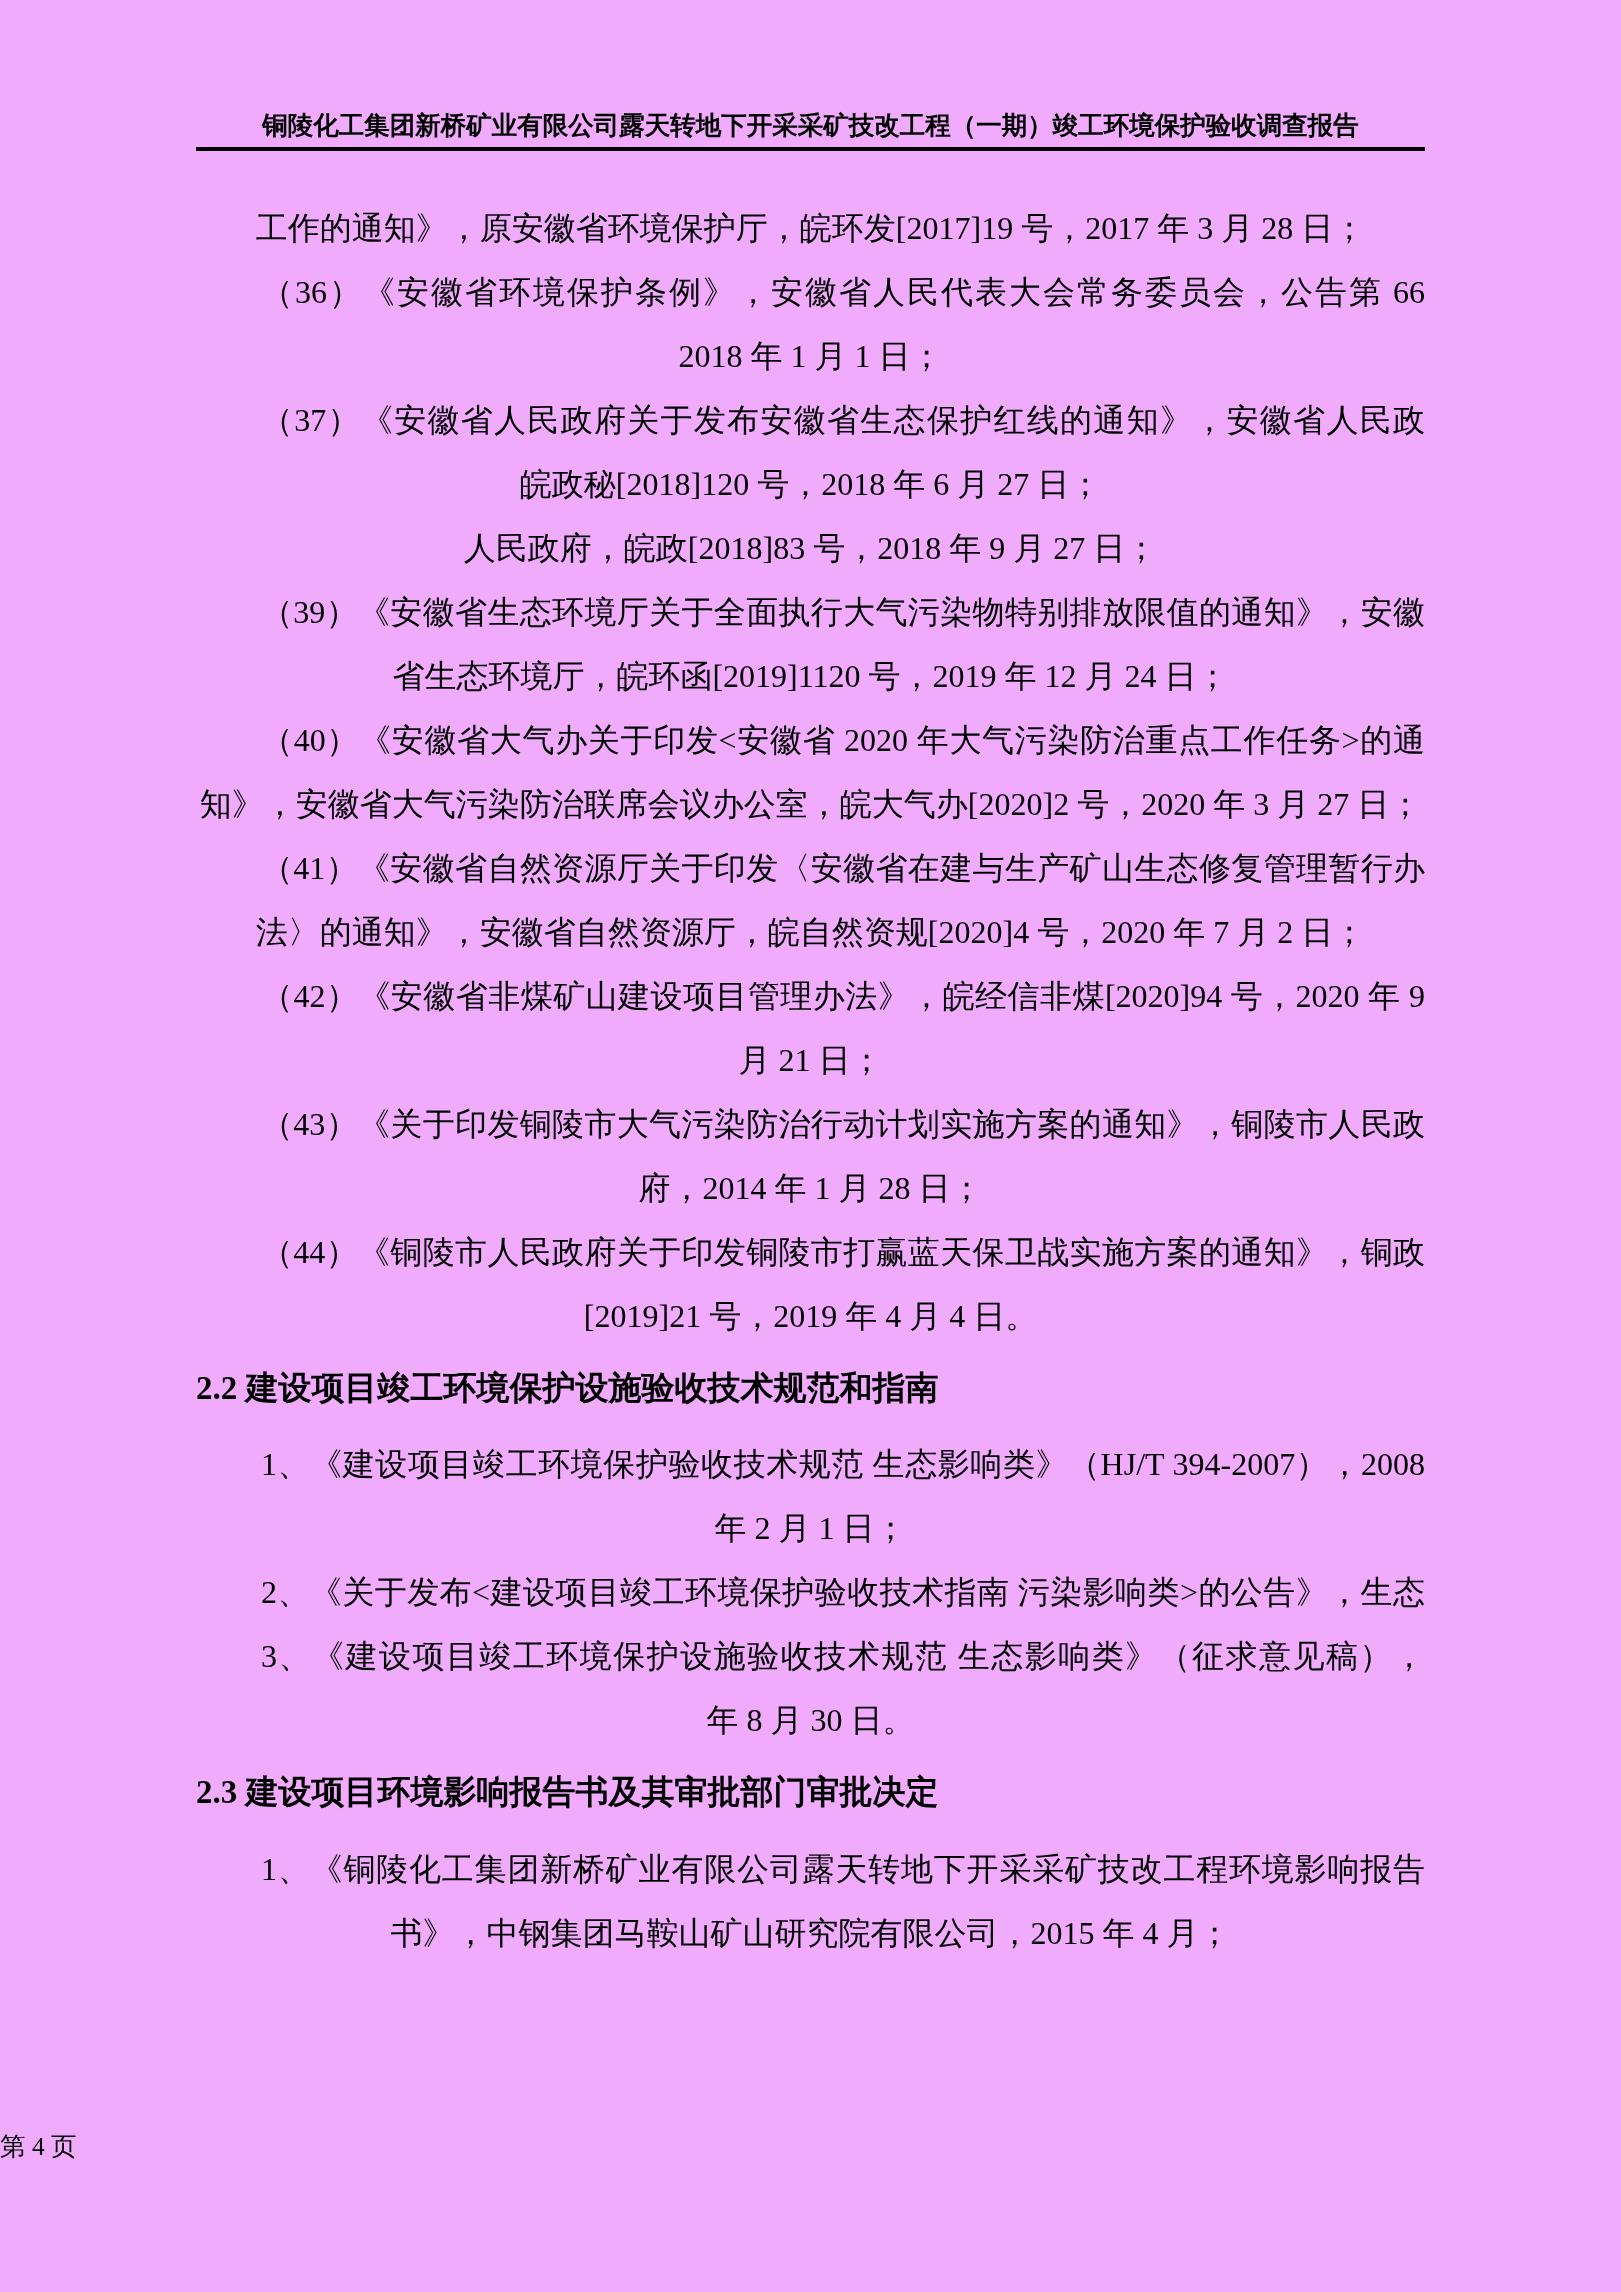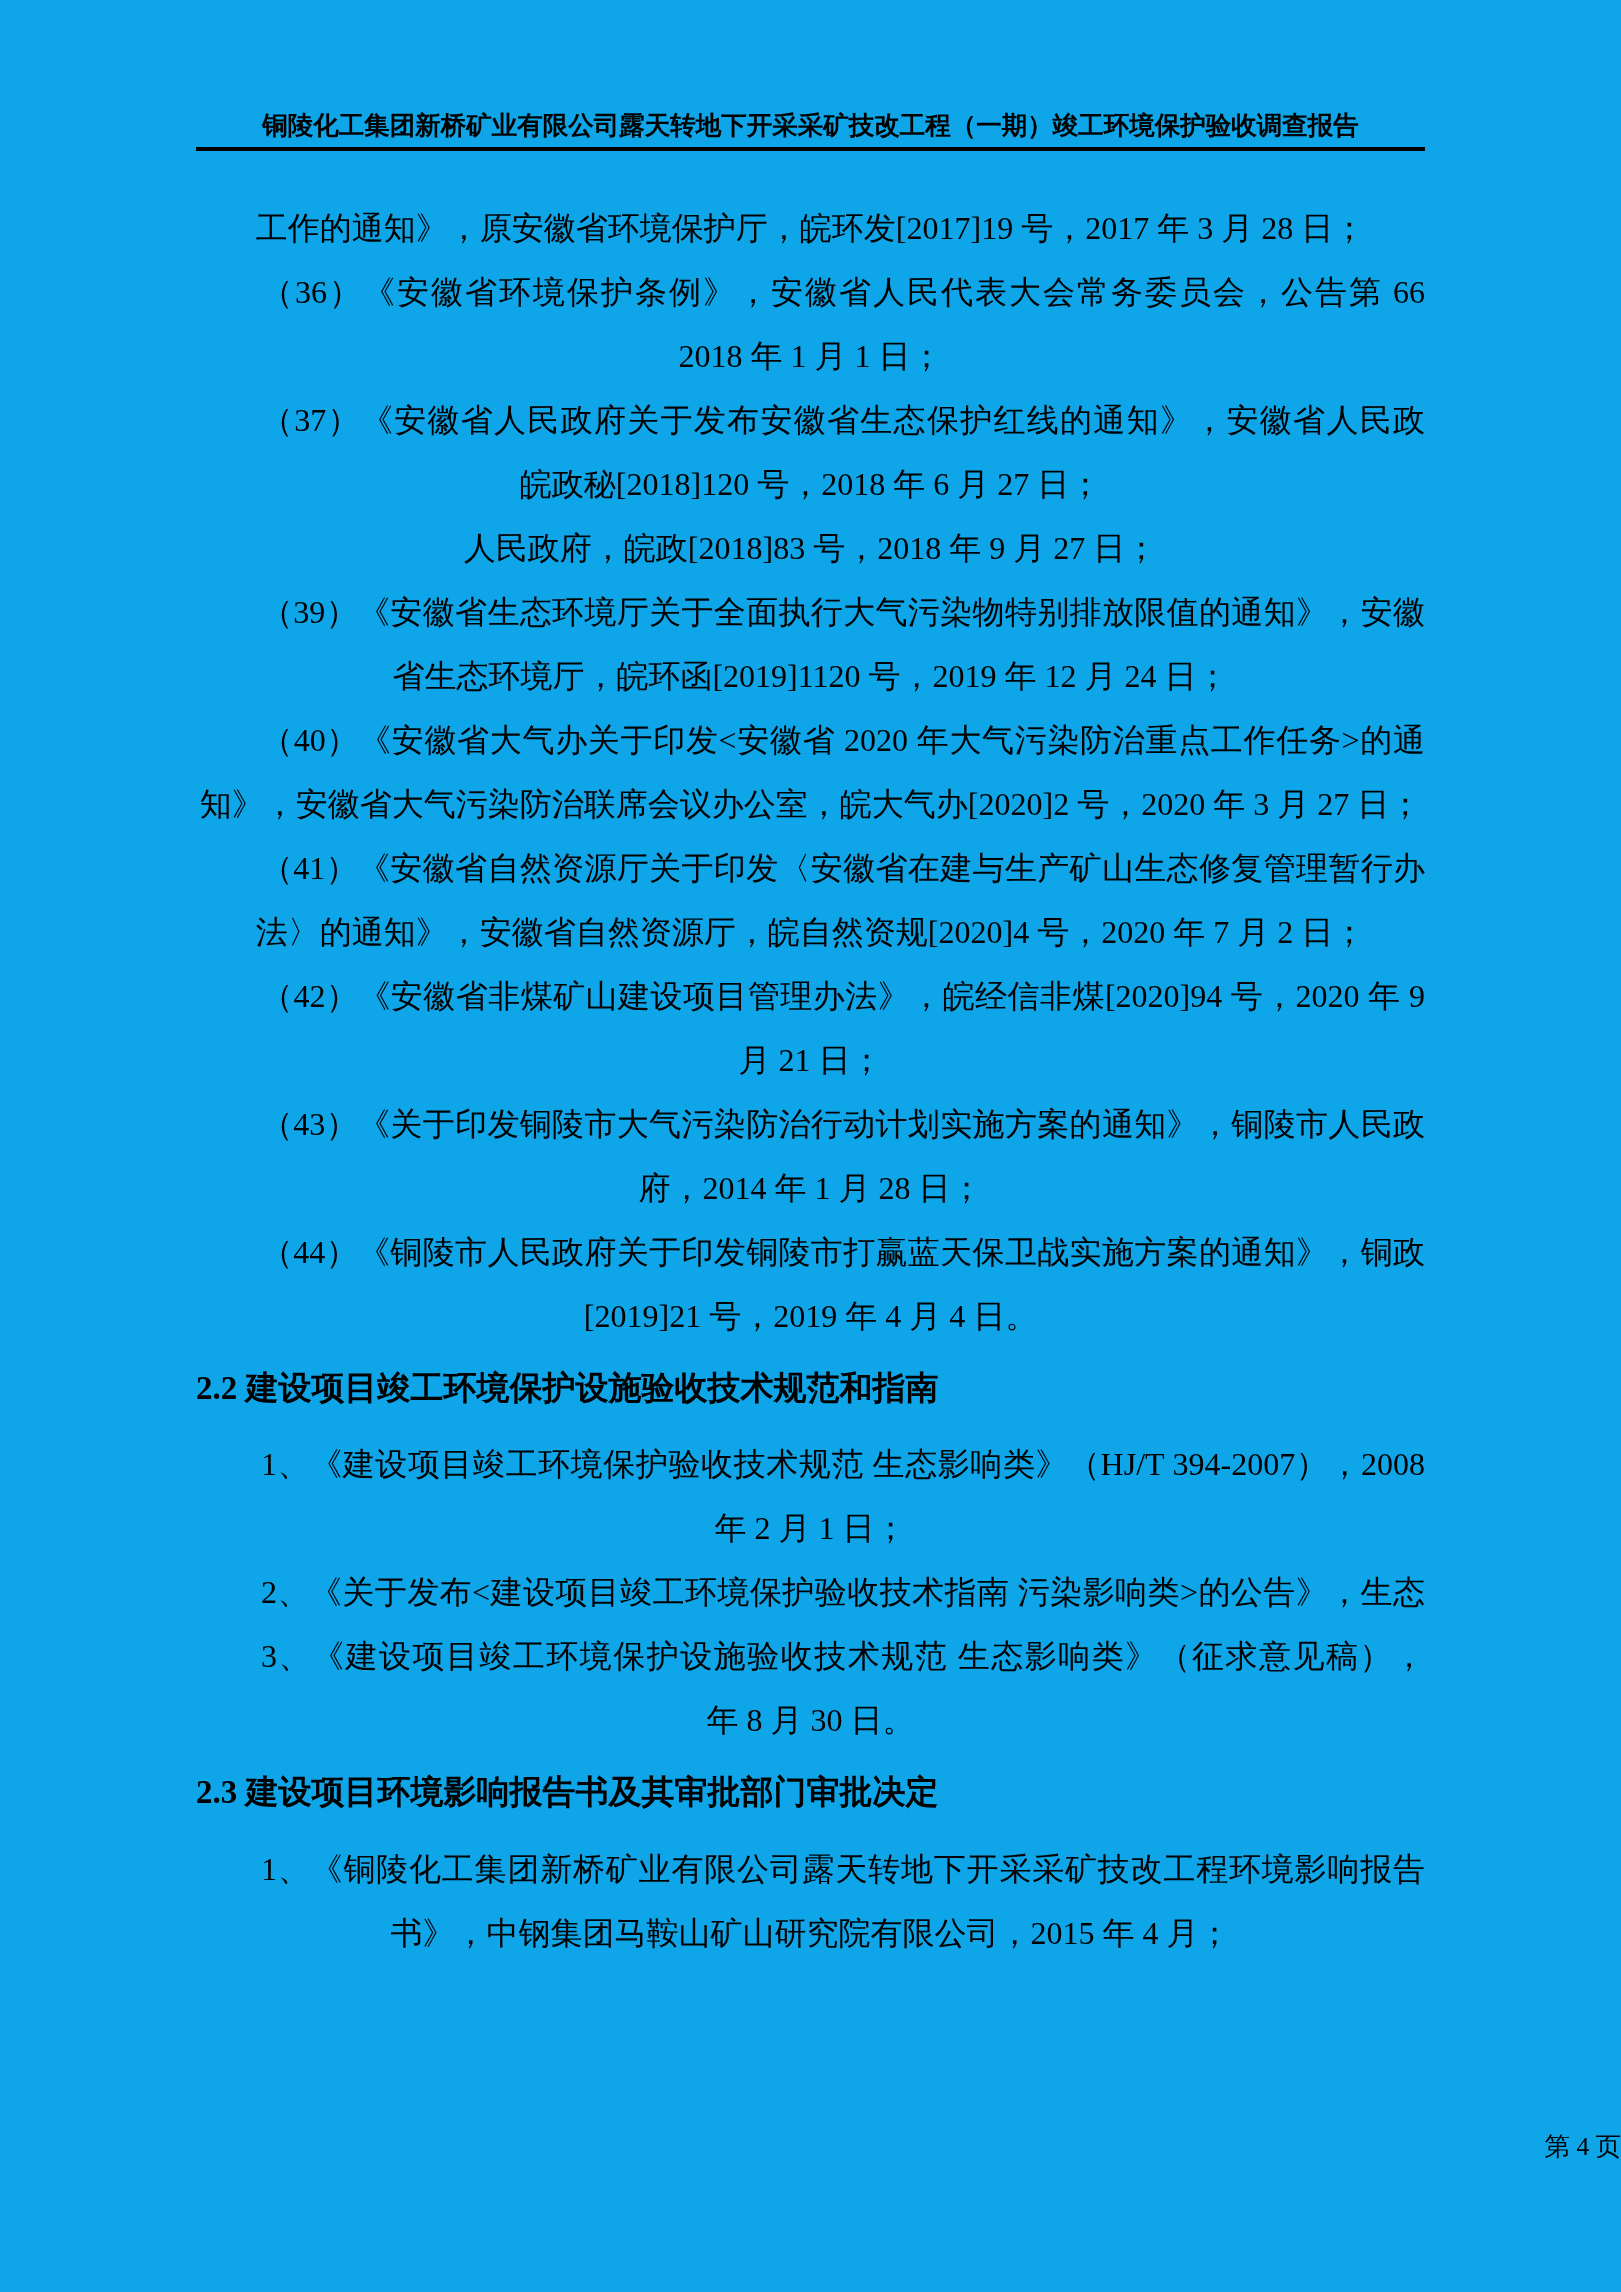--- a/index.html
+++ b/index.html
@@ -1,19 +1,19 @@
 <!DOCTYPE html>
 <html><head>
 <meta charset="utf-8">
 <style>
   html,body { margin:0; padding:0; background:#ffffff; }
   .page {
     position:relative;
     width:1621px; height:2293px;
-    background:#0ea5e9;
+    background:#f0abfc;
     color:#000000;
     font-family:"Liberation Serif","DejaVu Serif",serif;
     overflow:hidden;
   }
   .header-title {
     position:absolute; top:110px; left:196px; width:1229px;
     text-align:center;
     font-size:25.5px; font-weight:bold; line-height:31px;
     white-space:nowrap;
   }
@@ -30,21 +30,21 @@
   .end  { text-align:center; }
   .ind  { text-indent:65px; }
   .heading {
     font-size:33px; font-weight:bold;
     line-height:57px; height:57px; overflow:hidden;
     margin:11.8px 0 15.7px 0;
     white-space:nowrap;
   }
   .footer {
     position:absolute; top:2131px; left:0; width:1621px;
-    text-align:right; font-size:25.5px; line-height:31px;
+    text-align:left; font-size:25.5px; line-height:31px;
   }
 </style>
 </head>
 <body>
 
 <div class="page">
 
   <div class="header-title">铜陵化工集团新桥矿业有限公司露天转地下开采采矿技改工程（一期）竣工环境保护验收调查报告</div>
   <div class="header-rule"></div>
 

